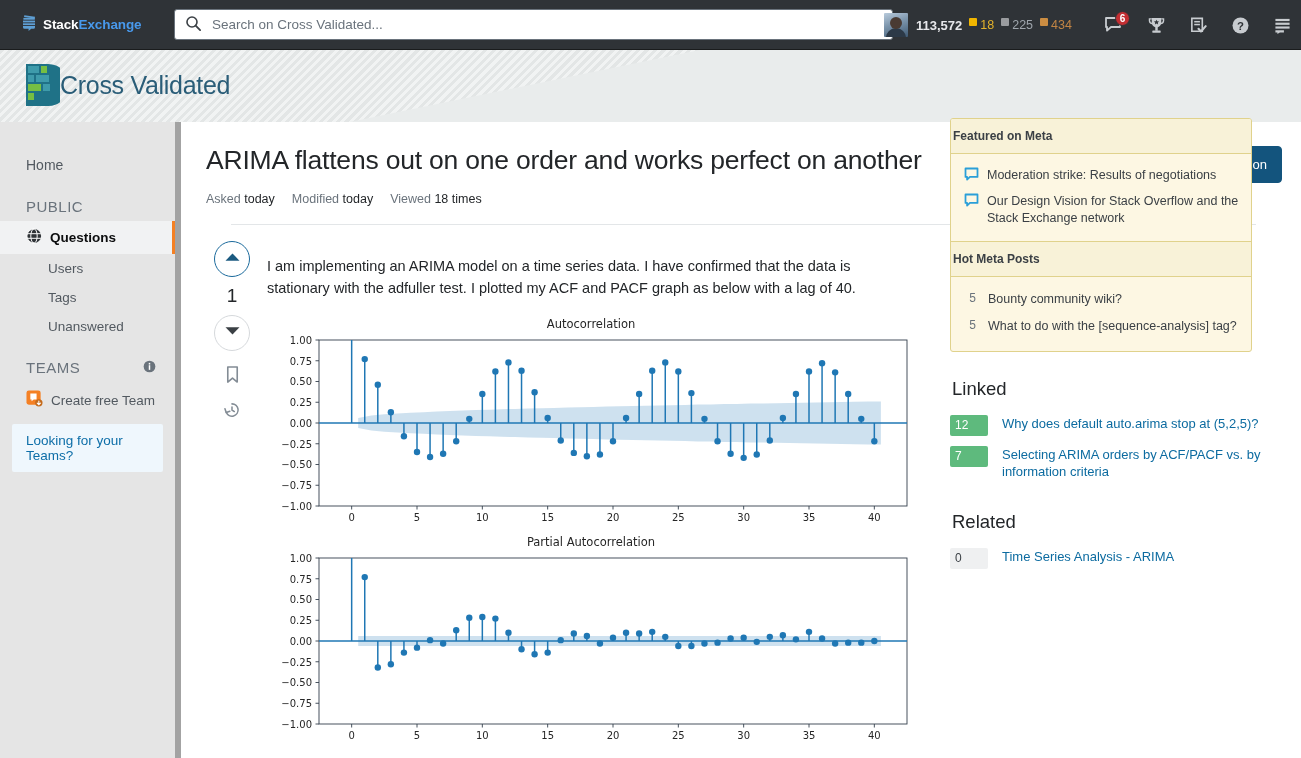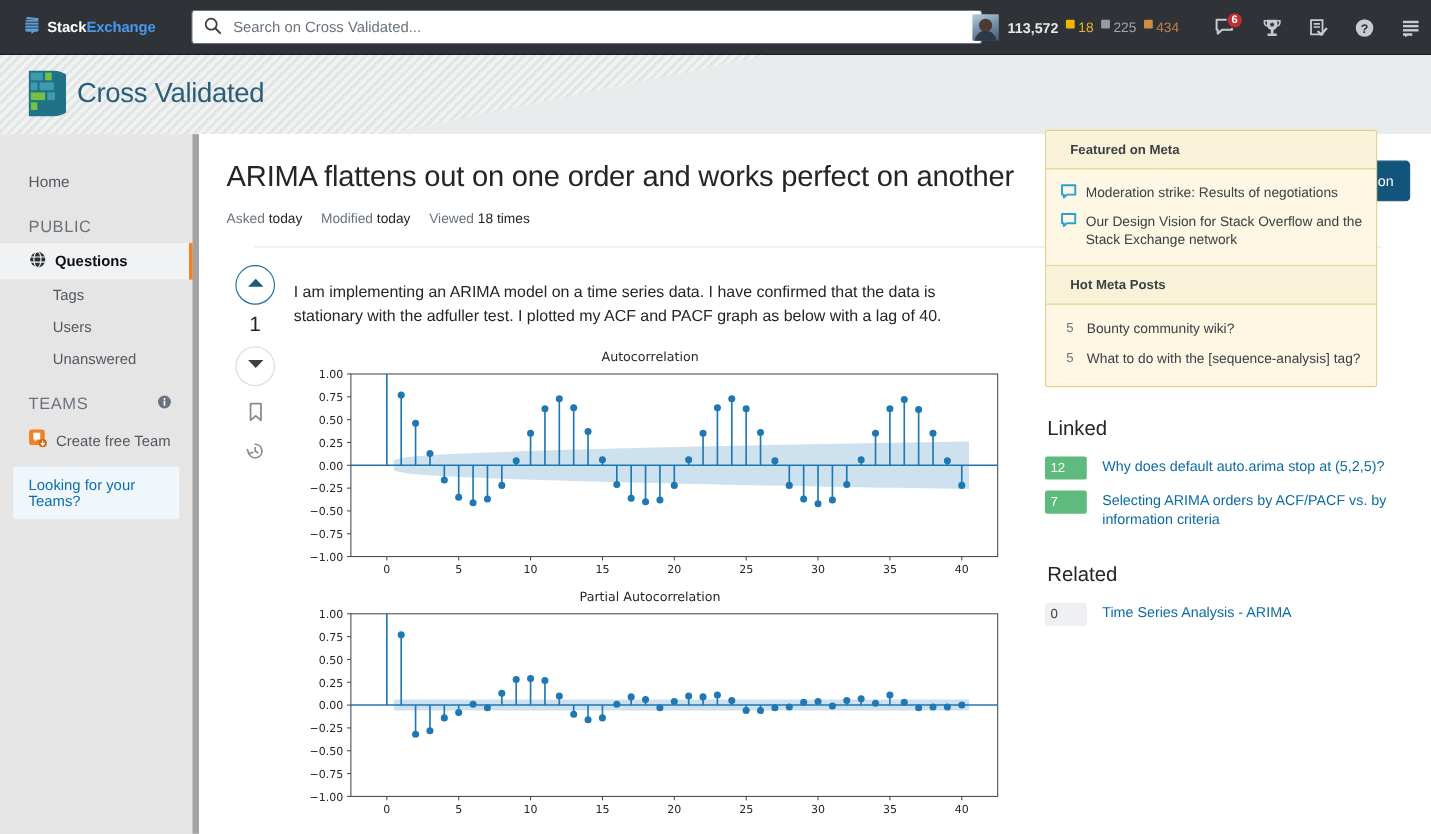--- a/index.html
+++ b/index.html
@@ -92,21 +92,21 @@
     position:absolute; top:50px; left:0; width:1301px; height:72px;
     background:#e9ecec; overflow:hidden;
   }
   #stripes {
     position:absolute; top:0; left:0; width:700px; height:72px;
     background: repeating-linear-gradient(135deg, #e3e6e6 0 3px, #f1f3f3 3px 6px);
     clip-path: polygon(0 0, 100% 0, 50% 100%, 0 100%);
   }
   #sitelogo {
     position:absolute; left:26px; top:14px;
-    display:flex; align-items:center; gap:10px;text-align:center;
+    display:flex; align-items:center; text-align:center;
   }
   #cv-bricks { width:34px; height:42px; display:block; }
   #cv-name {
     font-size:25px; color:#2a5d78; letter-spacing:-0.3px;
     font-family:"Liberation Sans", sans-serif;
   }
 
   
   #leftnav {
     position:absolute; top:122px; left:0; width:181px; height:636px;
@@ -173,21 +173,21 @@
 
   
   #charts { margin-top:14px; width:648px; }
   .fig { position:relative; width:648px; }
   svg.plot { display:block; }
 
   
   #rightcol { position:absolute; top:118px; left:950px; width:320px; }
   #metabox { width:302px; border:1px solid #e0d28c; border-radius:3px; background:#fdf7e3; overflow:hidden; }
   .meta-head {
-    background:#f8f2d8; padding:10px 22px; font-size:12px; font-weight:700; color:#3b4045;
+    background:#f8f2d8; padding:10px 2px; font-size:12px; font-weight:700; color:#3b4045;
     border-bottom:1px solid #e0d28c;
   }
   .meta-body { padding:9px 1px 11px 13px; border-bottom:1px solid #e0d28c; }
   .meta-row { display:flex; gap:8px; padding:4px 0; }
   .meta-row .txt { font-size:12.5px; color:#3b4045; line-height:1.33; }
   .hot-row { display:flex; gap:12px; padding:5px 0; }
   .hot-row .n { font-size:12px; color:#6a737c; width:12px; text-align:right; flex:none; }
   .hot-row .txt { font-size:12.5px; color:#3b4045; line-height:1.33; }
 
   .rc-head { font-size:18.5px; color:#232629; margin:26px 0 10px 2px; font-weight:400; }
@@ -322,24 +322,24 @@
         <path d="M9 1a8 8 0 0 0 0 16" fill="none" stroke="#fff" stroke-width="1.1"></path>
         <ellipse cx="9" cy="9" rx="3.6" ry="8" fill="none" stroke="#fff" stroke-width="1.1"></ellipse>
         <line x1="1.3" y1="6.4" x2="16.7" y2="6.4" stroke="#fff" stroke-width="1.1"></line>
         <line x1="1.3" y1="11.6" x2="16.7" y2="11.6" stroke="#fff" stroke-width="1.1"></line>
       </svg>
     </span>
     <span>Questions</span>
   </div>
 
   <div class="nav-item">
+    <span>Users</span>
+  </div>
+  <div class="nav-item">
     <span>Tags</span>
-  </div>
-  <div class="nav-item">
-    <span>Users</span>
   </div>
   <div class="nav-item">
     <span>Unanswered</span>
   </div>
 
   <div class="nav-section">
     <span>TEAMS</span>
     <span class="infoi">
       <svg width="13" height="13" viewBox="0 0 14 14">
         <circle cx="7" cy="7" r="6.3" fill="#6a737c"></circle>

